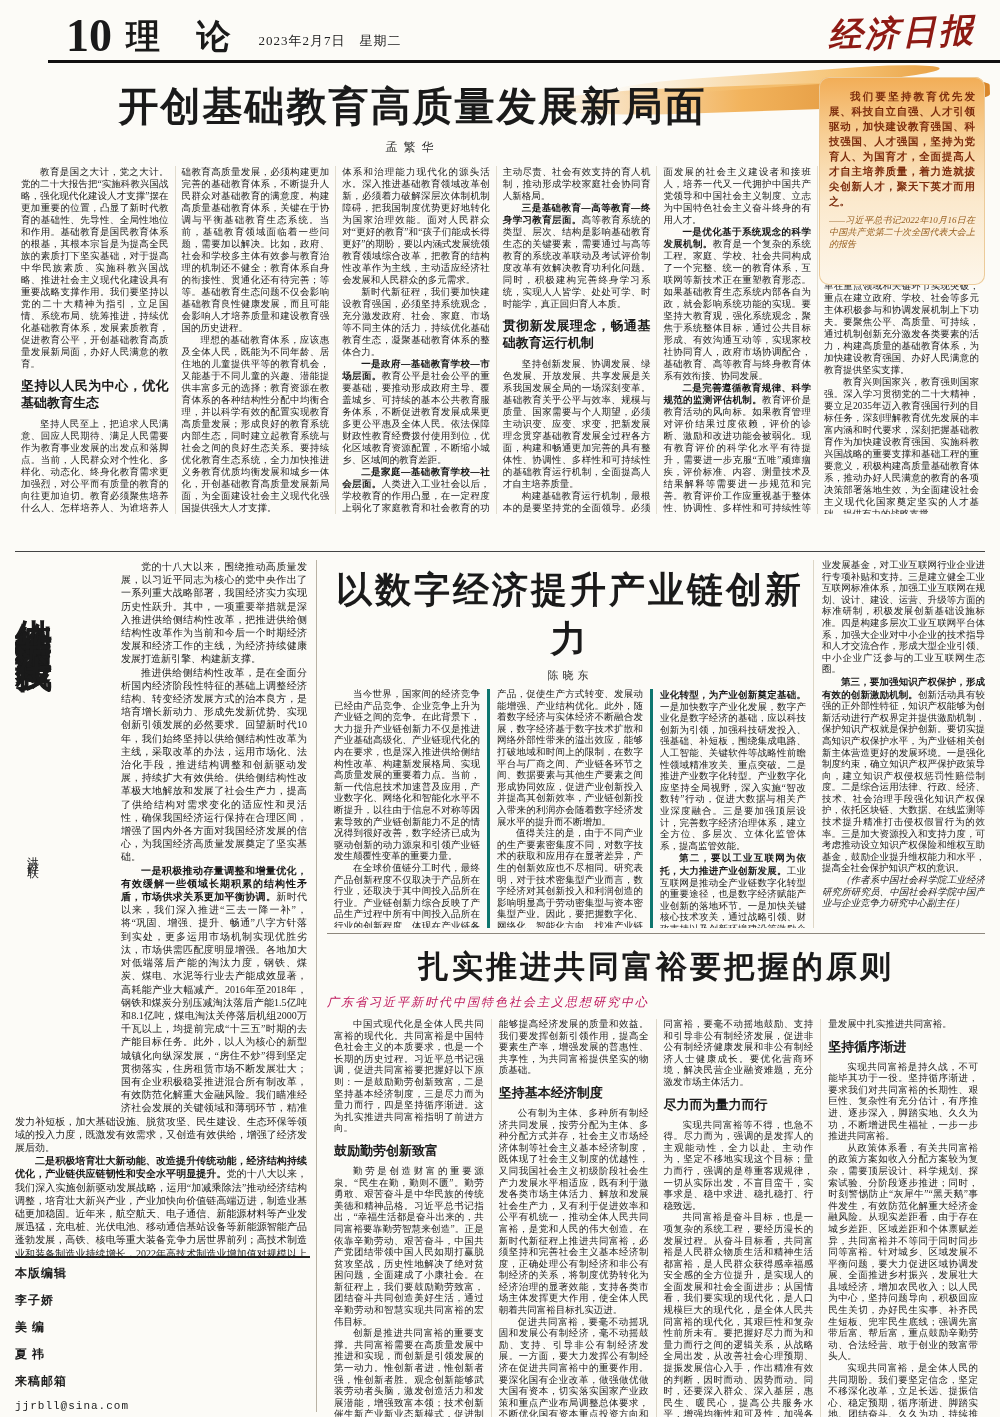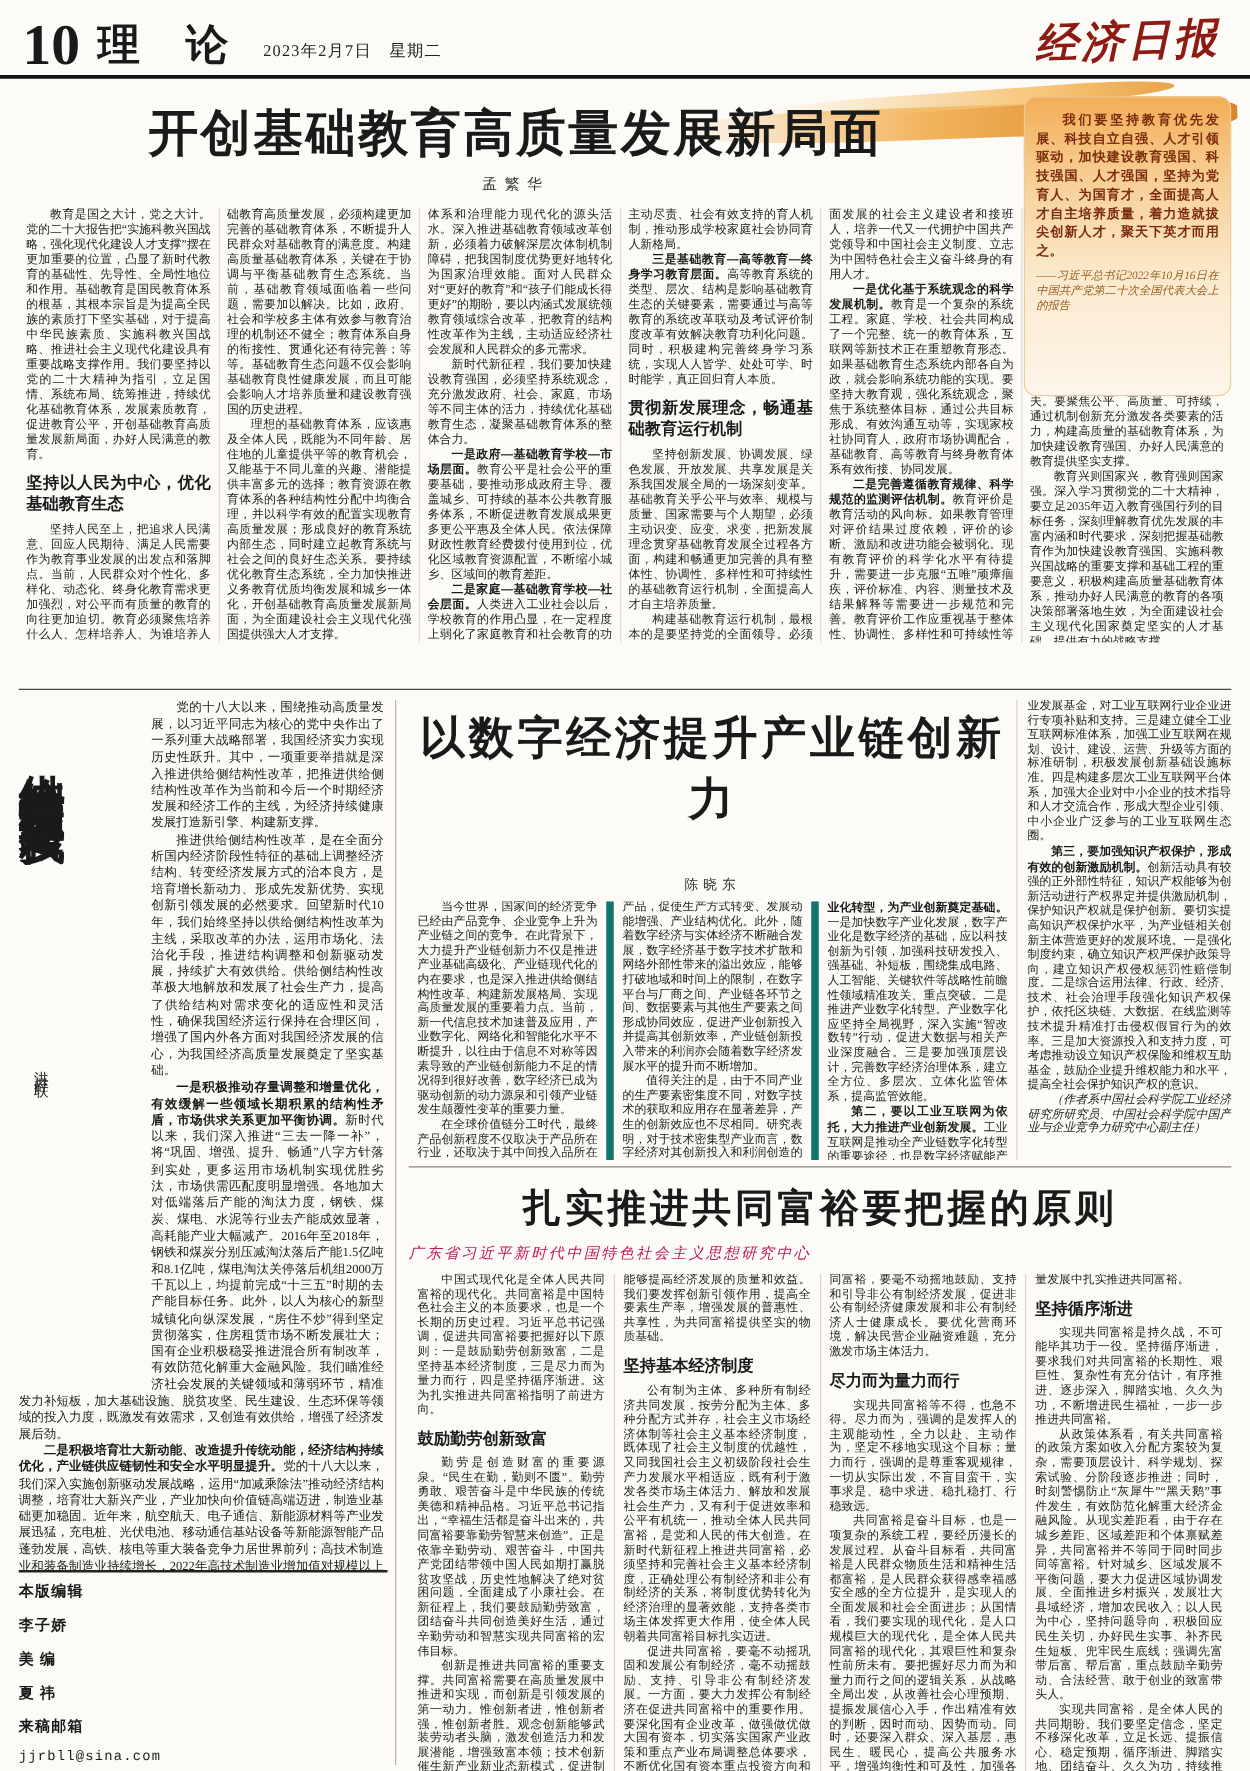--- a/index.html
+++ b/index.html
@@ -1,33 +1,33 @@
 <!DOCTYPE html>
 <html><head>
 <meta charset="utf-8">
 <style>
   html,body{margin:0;padding:0;background:#e8e6e0;}
   body{width:1000px;min-height:1417px;margin:0 auto;background:#fcfbf7;font-family:"Liberation Serif","DejaVu Serif",serif;color:#1a1a1a;position:relative;overflow:hidden;}
   *{box-sizing:border-box;}
   
-  .hdr{display:flex;align-items:flex-end;justify-content:space-between;padding:10px 18px 4px 18px;border-bottom:3px solid #111;}
+  .hdr{display:flex;align-items:flex-end;justify-content:space-between;padding:10px 18px 4px 18px;border-bottom:3px solid #111;margin-left:48px;}
   .hdr-left{display:flex;align-items:flex-end;gap:14px;}
   .pageno{font-size:46px;font-weight:900;line-height:0.9;font-family:"Liberation Serif",serif;}
   .section-name{font-size:34px;font-weight:900;letter-spacing:14px;line-height:1;padding-bottom:2px;}
   .dateline{font-size:13px;padding-bottom:6px;letter-spacing:1px;color:#222;}
   .masthead{font-size:34px;font-weight:bold;font-style:italic;color:#8e1a14;letter-spacing:3px;transform:rotate(-2deg);padding-right:6px;font-family:"DejaVu Serif",serif;}
   
   .top-section{position:relative;padding:10px 15px 0 15px;height:482px;}
   .swoosh{position:absolute;right:0;top:2px;width:470px;height:64px;pointer-events:none;}
   .swoosh .s1{position:absolute;right:10px;top:20px;width:450px;height:26px;background:linear-gradient(90deg,rgba(238,167,66,0) 0%,#f2b35c 45%,#d8862a 90%);border-radius:60% 30% 45% 70%/100% 60% 70% 100%;transform:rotate(-2deg);}
   .swoosh .s2{position:absolute;right:60px;top:8px;width:330px;height:14px;background:linear-gradient(90deg,rgba(247,205,140,0),#f6c476 70%,#e9a347);border-radius:50%/100%;transform:rotate(-4deg);}
   .banner{display:inline-block;margin-left:18px;font-family:"Liberation Sans","DejaVu Sans",sans-serif;font-weight:bold;font-size:20px;color:#d40000;border-bottom:2px solid #d40000;padding-bottom:3px;position:relative;z-index:2;}
   .main-headline{margin:12px 195px 0 20px;text-align:center;font-size:40px;font-weight:900;letter-spacing:2px;line-height:1.1;position:relative;z-index:2;}
   .main-author{margin:10px 195px 2px 20px;text-align:center;font-size:12px;letter-spacing:6px;color:#333;}
-  .quote-box{position:absolute;top:14px;right:15px;width:166px;height:240px;background:linear-gradient(180deg,#f2ad56 0%,#f7cf96 28%,#fbe9cd 60%,#fdf6ea 100%);border-radius:10px;padding:12px 10px 8px 10px;box-shadow:0 0 0 1px #eccb9a inset;z-index:3;margin-left:36px;}
+  .quote-box{position:absolute;top:14px;right:15px;width:166px;height:208px;background:linear-gradient(180deg,#f2ad56 0%,#f7cf96 28%,#fbe9cd 60%,#fdf6ea 100%);border-radius:10px;padding:12px 10px 8px 10px;box-shadow:0 0 0 1px #eccb9a inset;z-index:3;margin-left:36px;}
   .quote-text{font-size:10.5px;line-height:15px;font-weight:bold;color:#7c2c0d;text-align:justify;text-indent:2em;margin:0;}
   .quote-attr{font-size:9px;line-height:12px;color:#955d1e;font-style:italic;text-align:justify;margin-top:5px;}
   .top-cols{display:flex;margin-top:10px;height:348px;position:relative;z-index:1;}
   .top-cols .col{flex:1 1 0;padding:0 6px;overflow:hidden;font-size:9.5px;line-height:12px;text-align:justify;}
   .top-cols .col + .col{border-left:1px solid #e2dccd;}
   .top-cols .col-last{flex:0 0 168px;padding-top:78px;}
   .para{margin:0;text-indent:2em;}
   .para.cont{text-indent:0;}
   .para b{font-family:"Liberation Sans","DejaVu Sans",sans-serif;}
   .para.credit{font-style:italic;color:#222;}
@@ -42,24 +42,24 @@
   .vt-title{font-family:"Liberation Sans","DejaVu Sans",sans-serif;font-size:37px;font-weight:900;letter-spacing:3px;line-height:1.0;display:inline-block;}
   .vt-author{font-size:12px;letter-spacing:5px;padding-top:215px;display:inline-block;margin-left:6px;color:#222;}
   .left-credit{position:absolute;left:0;right:12px;bottom:36px;font-size:10px;font-style:italic;text-align:right;background:#fcfbf7;padding-top:2px;}
   .page-footer{position:absolute;left:0;right:6px;bottom:0;border-top:2px solid #222;padding-top:7px;font-size:12px;font-weight:bold;letter-spacing:1px;background:#fcfbf7;display:flex;gap:10px;align-items:baseline;flex-direction:column;}
   .page-footer .mail{font-family:"Liberation Mono","DejaVu Sans Mono",monospace;font-weight:normal;font-size:11px;}
   .right-zone{flex:1 1 auto;padding-left:10px;display:flex;flex-direction:column;}
   
   .mid-art{display:flex;height:368px;}
   .mid-main{flex:1 1 auto;display:flex;flex-direction:column;}
   .mid-title{text-align:center;font-size:36px;font-weight:900;letter-spacing:3px;margin:6px 0 4px 0;}
-  .mid-author{text-align:center;font-size:11px;letter-spacing:4px;color:#333;margin-bottom:6px;margin-top:32px;}
+  .mid-author{text-align:center;font-size:11px;letter-spacing:4px;color:#333;margin-bottom:6px;}
   .mid-cols{display:flex;flex:1 1 auto;overflow:hidden;}
   .mid-cols .col{flex:1 1 0;padding:0 7px;overflow:hidden;font-size:9.5px;line-height:11.6px;text-align:justify;}
-  .mid-cols .col + .col{border-left:6px solid #0f766e;}
+  .mid-cols .col + .col{border-left:3px solid #0f766e;}
   .mid-side{flex:0 0 172px;border-left:1px solid #ddd6c6;padding:0 0 0 8px;overflow:hidden;font-size:9.5px;line-height:11.6px;text-align:justify;}
   .mid-rule{border:none;border-top:1px solid #8d877c;margin:5px 0 4px 0;}
   
   .bot-art{flex:1 1 auto;display:flex;flex-direction:column;}
   .bot-title{text-align:center;font-size:31px;font-weight:900;letter-spacing:3px;margin:8px 0 6px 0;}
   .bot-byline{text-align:left;font-size:12px;font-style:italic;letter-spacing:2px;color:#be185d;margin-bottom:8px;}
   .bot-cols{display:flex;flex:1 1 auto;overflow:hidden;}
   .bot-cols .col{flex:1 1 0;padding:0 7px;overflow:hidden;font-size:9.5px;line-height:11.6px;text-align:justify;}
   .bot-cols .col + .col{border-left:1px solid #ddd6c6;}
 </style>

